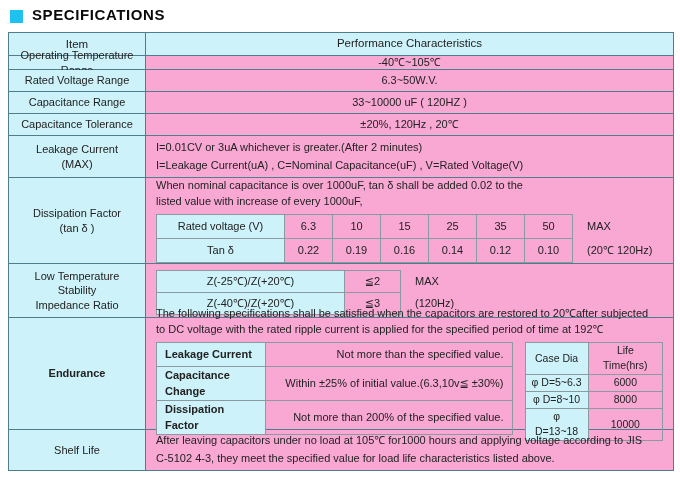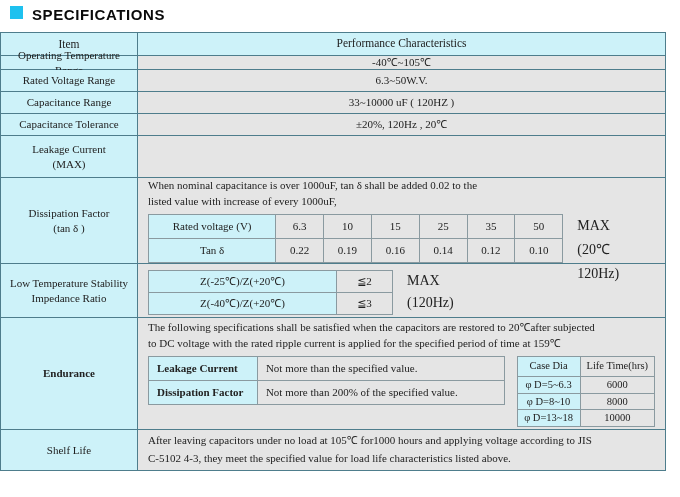--- a/index.html
+++ b/index.html
@@ -3,29 +3,29 @@
 <meta charset="utf-8">
 <style>
   * { margin:0; padding:0; box-sizing:border-box; }
   html,body { width:680px; height:497px; }
   body {
     background:#ffffff;
     font-family:"Liberation Sans", sans-serif;
     color:#222;
     overflow:hidden;
   }
-  .title-bar { display:flex; align-items:flex-start; gap:9px; margin:6px 0 9px 10px; }
+  .title-bar { display:flex; align-items:flex-end; gap:9px; margin:6px 0 9px 10px; }
   .title-sq { width:13px; height:13px; background:#1EC1EF; }
   .title-text { font-size:15px; font-weight:bold; color:#0a0a0a; letter-spacing:0.6px; }
 
   .spec-table {
+    margin-left:8px;
     width:666px;
     border:1px solid #4e7d8c;
-    background:#e5e5e5;
-    font-family:Liberation Serif, serif;
+    background:#f9a8d4;
   }
   .row { display:flex; border-bottom:1px solid #4e7d8c; }
   .row:last-child { border-bottom:none; }
 
   .cell-label {
     width:137px; min-width:137px;
     background:#CDF2F9;
     border-right:1px solid #4e7d8c;
     display:flex; flex-direction:column; justify-content:center; align-items:center;
     text-align:center;
@@ -65,27 +65,27 @@
 
   .diss-table td { height:24px; }
   .diss-table .lblcol { width:128px; }
   .diss-table .vcol { width:48px; }
 
   .low-table td { height:22px; }
   .low-table .lblcol { width:188px; }
   .low-table .vcol { width:56px; }
 
   .flexline { display:flex; align-items:flex-start; }
-  .annot { margin-left:14px; margin-top:4px; font-size:14px; }
+  .annot { margin-left:14px; margin-top:4px; font-size:11px; }
   .annot div { height:24px; line-height:24px; }
   .annot.low div { height:22px; line-height:22px; }
 
   .end-spec td { height:24px; text-align:left; padding:0 8px; }
   .end-spec .lblcol { width:110px; font-weight:bold; }
-  .end-spec .vcol { width:252px; }
+  .end-spec .vcol { width:252px;text-align:right; }
 
   .life-table { margin-left:12px; }
   .life-table td { font-size:10.5px; padding:0 5px; }
   .life-table .hrow td { height:20px; }
   .life-table .drow td { height:16px; }
   .life-table .diacol { width:64px; }
   .life-table .hrscol { width:76px; }
 
   .note { line-height:1.45; }
   .twolines { line-height:1.6; }
@@ -122,20 +122,24 @@
 
   <div class="row h-simple">
     <div class="cell-label">Capacitance Tolerance</div>
     <div class="cell-value center">±20%, 120Hz , 20℃</div>
   </div>
 
   <div class="row h-leak">
     <div class="cell-label">
       <div>Leakage Current</div>
       <div>(MAX)</div>
+    </div>
+    <div class="cell-value pad twolines">
+      <div>I=0.01CV or 3uA whichever is greater.(After 2 minutes)</div>
+      <div>I=Leakage Current(uA) , C=Nominal Capacitance(uF) , V=Rated Voltage(V)</div>
     </div>
   </div>
 
   <div class="row h-diss">
     <div class="cell-label">
       <div>Dissipation Factor</div>
       <div>(tan δ )</div>
     </div>
     <div class="cell-value pad">
       <div class="note">
@@ -200,28 +204,32 @@
     </div>
   </div>
 
   <div class="row h-end">
     <div class="cell-label">
       <div style="font-weight:bold">Endurance</div>
     </div>
     <div class="cell-value pad">
       <div class="note">
         <div>The following specifications shall be satisfied when the capacitors are restored to 20℃after subjected</div>
-        <div>to DC voltage with the rated ripple current is applied for the specified period of time at 159℃</div>
+        <div>to DC voltage with the rated ripple current is applied for the specified period of time at 192℃</div>
       </div>
       <div class="flexline">
         <table class="mini-table end-spec">
           <tbody>
               <tr>
             <td class="cy lblcol">Leakage Current</td>
             <td class="vcol">Not more than the specified value.</td>
+          </tr>
+          <tr>
+            <td class="cy lblcol">Capacitance Change</td>
+            <td class="vcol">Within ±25% of initial value.(6.3,10v≦ ±30%)</td>
           </tr>
           <tr>
             <td class="cy lblcol">Dissipation Factor</td>
             <td class="vcol">Not more than 200% of the specified value.</td>
           </tr>
         </tbody>
           </table>
         <table class="mini-table life-table">
           <tbody>
               <tr class="hrow">

